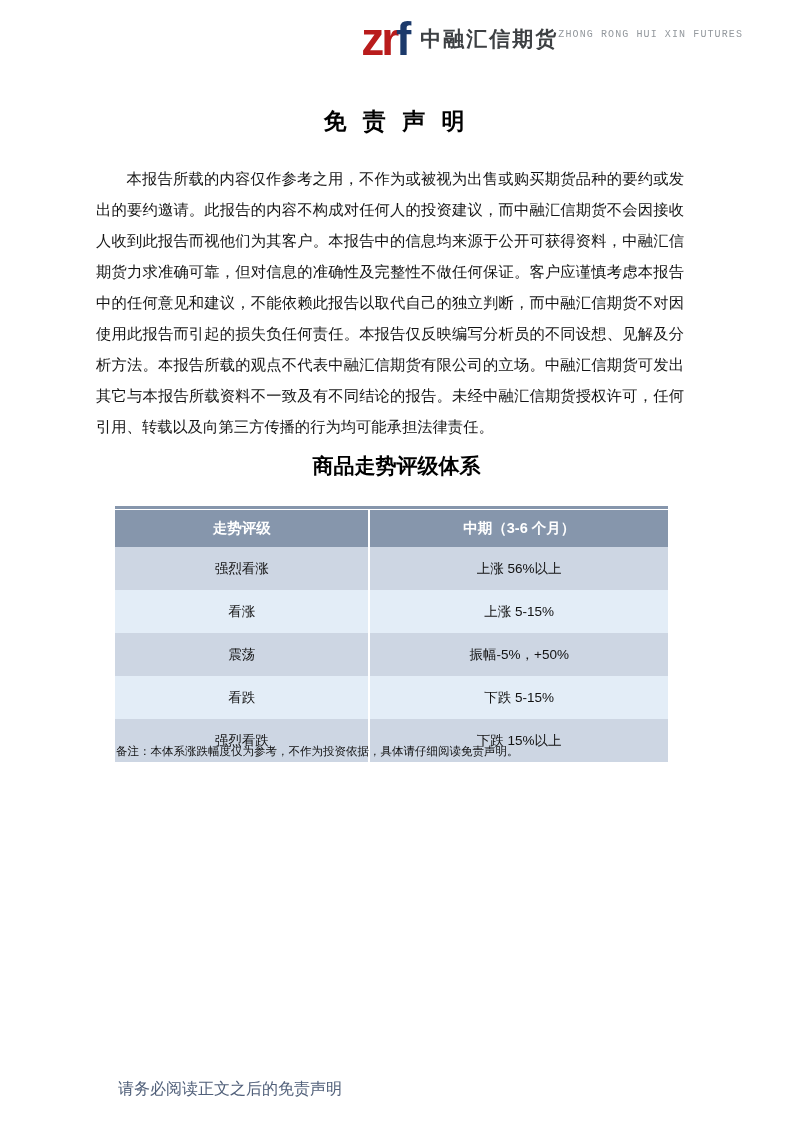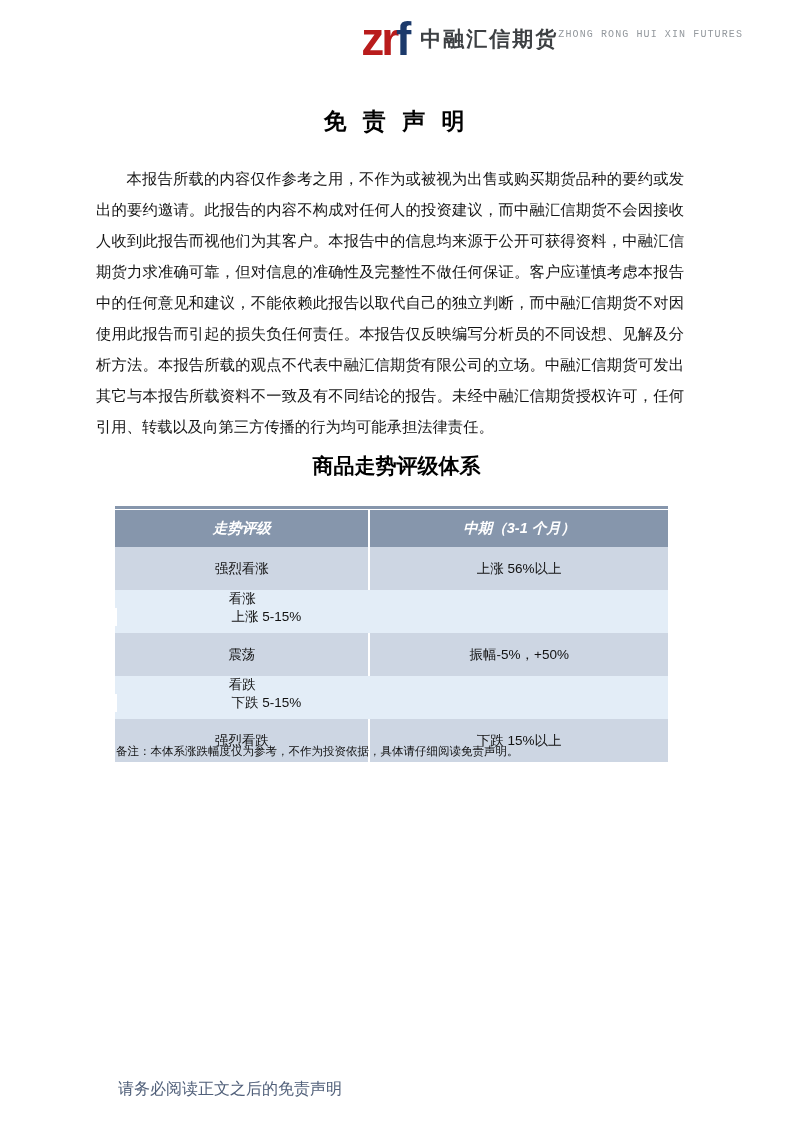--- a/index.html
+++ b/index.html
@@ -96,36 +96,35 @@
     justify-content: center;
   }
   .c1 { width: 46%; }
   .c2 { width: 54%; border-left: 2px solid #ffffff; }
   .t-head {
     display: flex;
     height: 38px;
     background: var(--header-bg, #8696ac);
     border-top: 3px solid var(--header-bg, #8696ac);
     box-shadow: inset 0 1px 0 #ffffff;
-    font-style: italic;
   }
   .t-head .cell {
     color: var(--header-text, #ffffff);
     font-weight: bold;
     font-size: 14.5px;
   }
   .t-row {
     display: flex;
     height: 43px;
     margin-top: 0;
     font-size: 13.5px;
     color: #111111;
   }
   .t-row.odd  { background: var(--row-odd,  #cdd6e3); }
-  .t-row.even { background: var(--row-even, #e3edf7); flex-direction: column; }
+  .t-row.even { background: var(--row-even, #e3edf7); }
 
   .note {
     position: absolute;
     top: 744px;
     left: 116px;
     font-size: 11.5px;
     color: #111111;
   }
 
   
@@ -154,21 +153,21 @@
 
   <div class="doc-title">免 责 声 明</div>
 
   <div class="body-text">本报告所载的内容仅作参考之用，不作为或被视为出售或购买期货品种的要约或发出的要约邀请。此报告的内容不构成对任何人的投资建议，而中融汇信期货不会因接收人收到此报告而视他们为其客户。本报告中的信息均来源于公开可获得资料，中融汇信期货力求准确可靠，但对信息的准确性及完整性不做任何保证。客户应谨慎考虑本报告中的任何意见和建议，不能依赖此报告以取代自己的独立判断，而中融汇信期货不对因使用此报告而引起的损失负任何责任。本报告仅反映编写分析员的不同设想、见解及分析方法。本报告所载的观点不代表中融汇信期货有限公司的立场。中融汇信期货可发出其它与本报告所载资料不一致及有不同结论的报告。未经中融汇信期货授权许可，任何引用、转载以及向第三方传播的行为均可能承担法律责任。</div>
 
   <div class="section-title">商品走势评级体系</div>
 
   <div class="rating-table">
     <div class="t-head">
       <div class="cell c1">走势评级</div>
-      <div class="cell c2">中期（3-1 个月）</div>
+      <div class="cell c2">中期（3-6 个月）</div>
     </div>
     <div>
         <div class="t-row odd">
           <div class="cell c1">强烈看涨</div>
           <div class="cell c2">上涨 56%以上</div>
         </div>
         <div class="t-row even">
           <div class="cell c1">看涨</div>
           <div class="cell c2">上涨 5-15%</div>
         </div>

